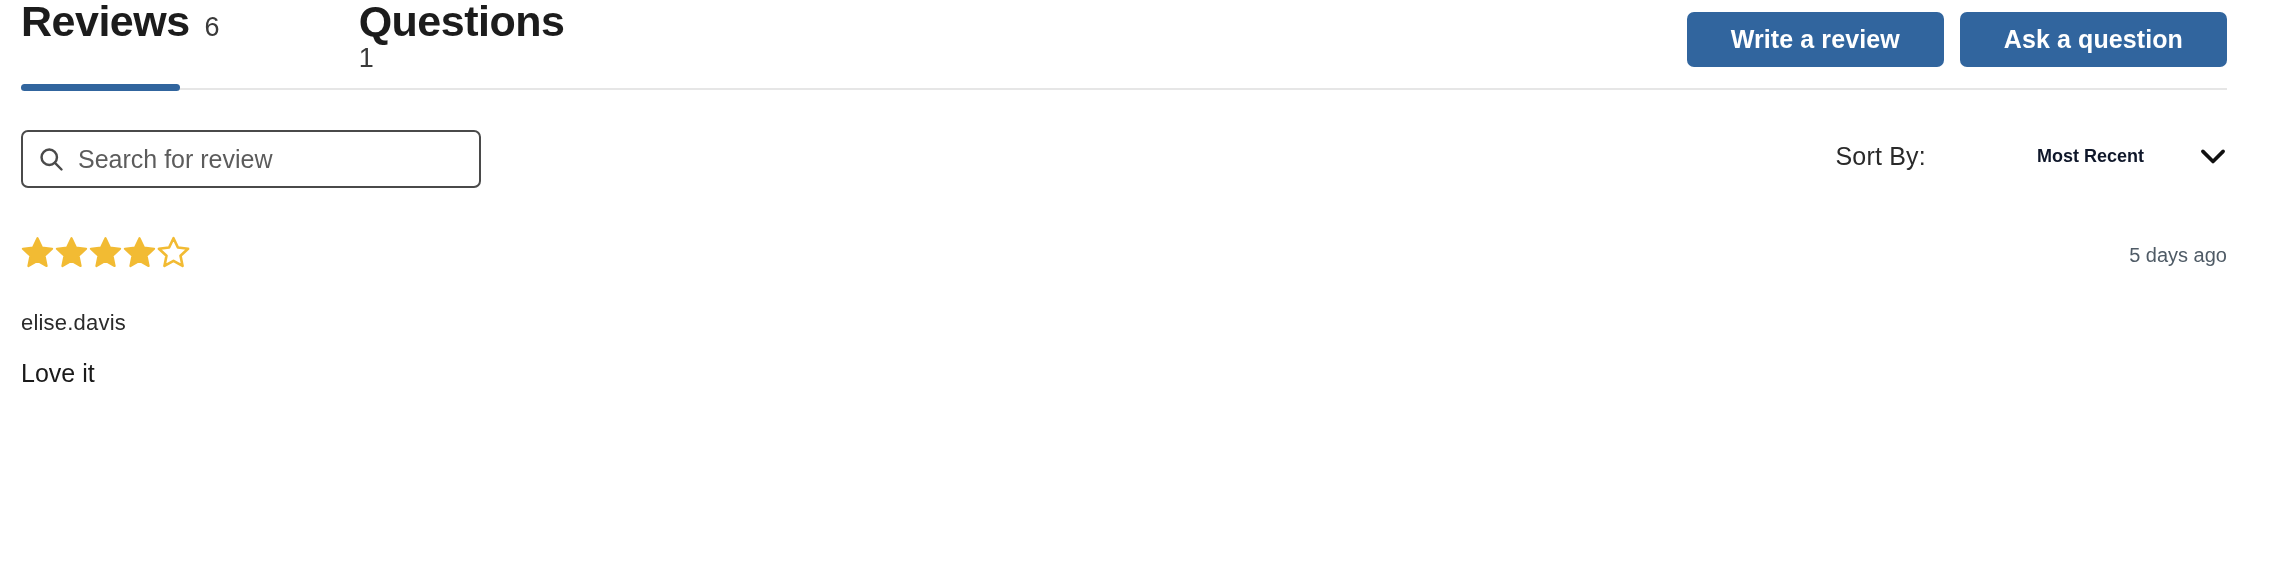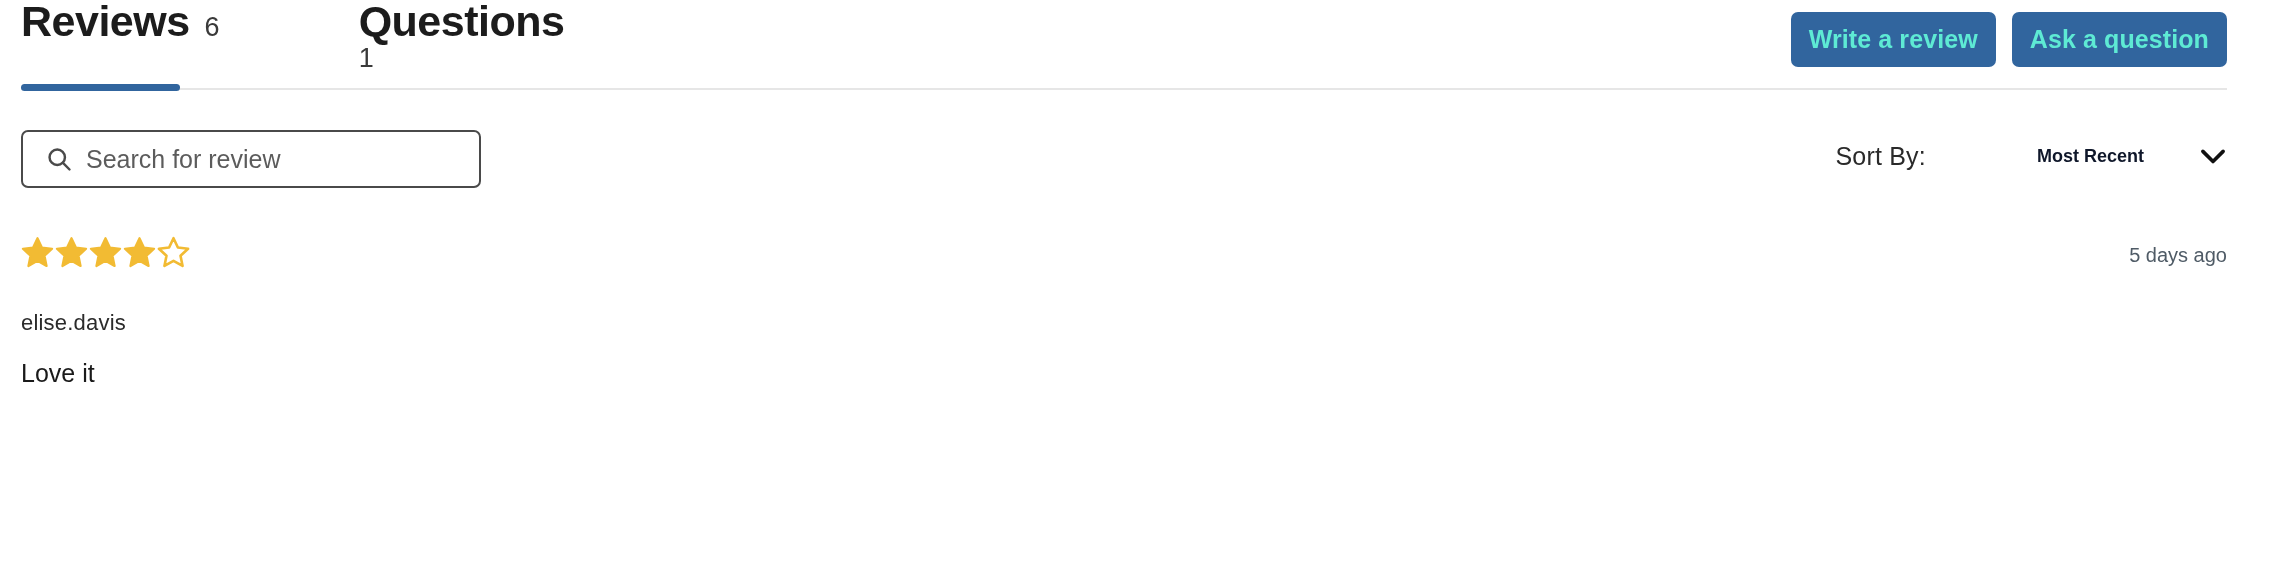--- a/index.html
+++ b/index.html
@@ -84,28 +84,28 @@
   
   .header-actions {
     position: absolute;
     right: 49px;
     top: 12px;
     display: flex;
     gap: 16px;
   }
   .btn {
     background: #31659e;
-    color: #5eead4;
+    color: #ffffff;
     border: none;
     border-radius: 7px;
     font-family: "Liberation Sans", sans-serif;
     font-size: 25px;
     font-weight: bold;
     letter-spacing: 0.1px;
-    padding: 0 18px;
+    padding: 0 44px;
     height: 55px;
     line-height: 55px;
     cursor: pointer;
     white-space: nowrap;
   }
 
   
   .controls {
     position: absolute;
     left: 0;
@@ -117,21 +117,21 @@
     position: absolute;
     left: 21px;
     top: 0;
     width: 460px;
     height: 58px;
     box-sizing: border-box;
     border: 2px solid #4a4a4a;
     border-radius: 7px;
     display: flex;
     align-items: center;
-    padding: 0 22px;
+    padding: 0 14px;
     background: #fff;
   }
   .search-icon {
     flex: 0 0 auto;
     width: 28px;
     height: 28px;
     margin-right: 13px;
     display: block;
   }
   .search-input {

